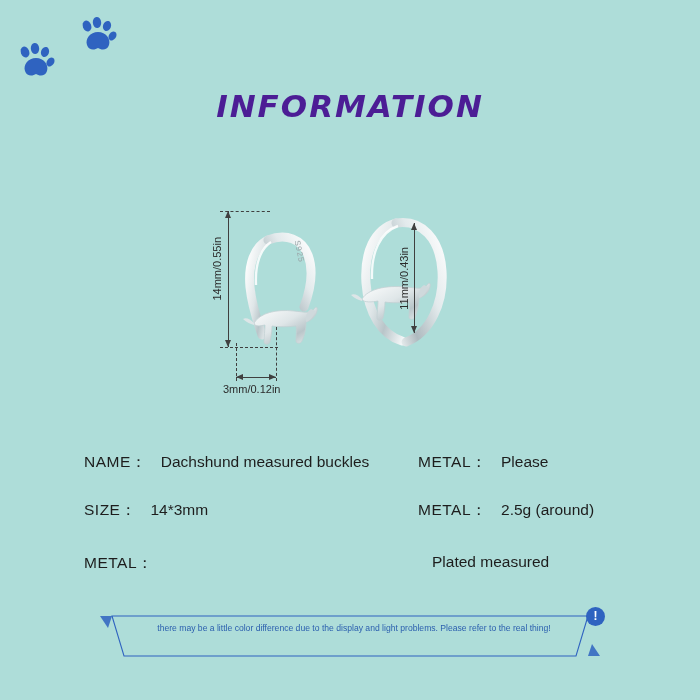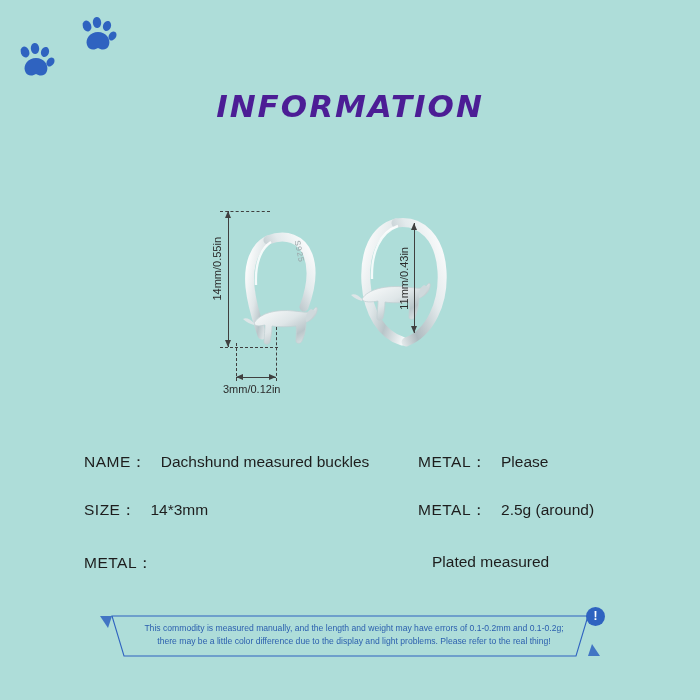--- a/index.html
+++ b/index.html
@@ -315,18 +315,17 @@
   </div>
 
   <div class="banner">
     <svg width="500" height="48" viewBox="0 0 500 48">
       <path d="M12 4 L488 4 L476 44 L24 44 Z" fill="none" stroke="#2f63c0" stroke-width="1.1"></path>
       <path d="M0 4 L12 4 L8 16 Z" fill="#2f63c0" opacity="0.85"></path>
       <path d="M500 44 L488 44 L492 32 Z" fill="#2f63c0" opacity="0.85"></path>
     </svg>
     <div class="excl">!</div>
     <div class="btext">
-      <div>This commodity is measured manually, and the length and weight may have errors of 0.1-0.2mm and 0.1-0.2g;</div>
       <div>there may be a little color difference due to the display and light problems. Please refer to the real thing!</div>
     </div>
   </div>
 
 </div>
 
 </body></html>

